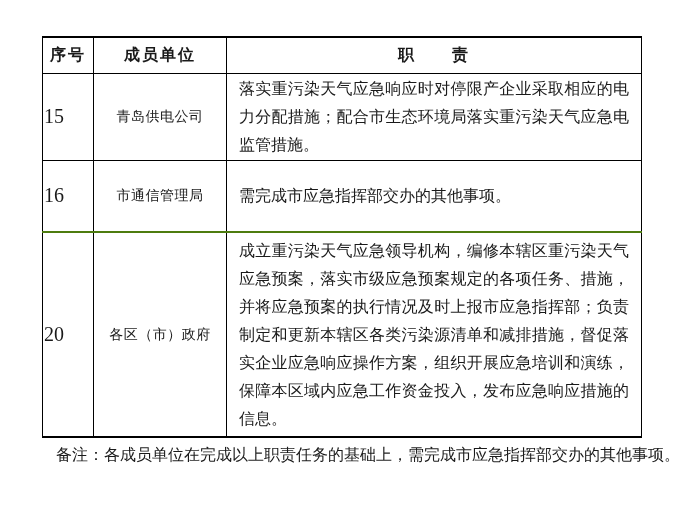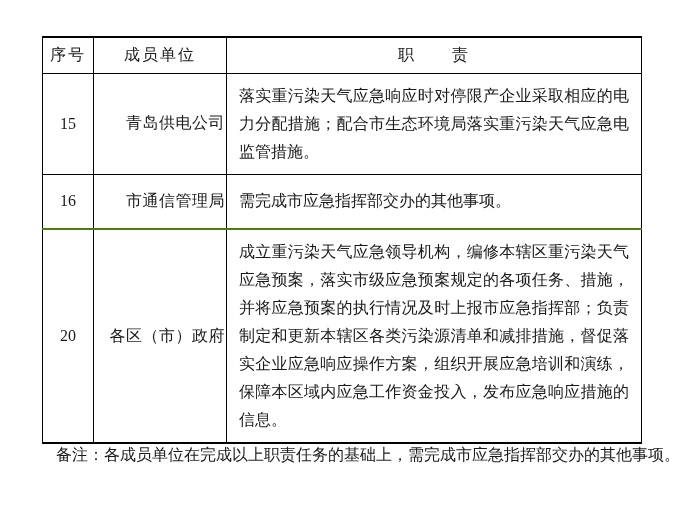--- a/index.html
+++ b/index.html
@@ -29,51 +29,51 @@
   .resp-table th, .resp-table td {
     border: 1px solid #000000;
     overflow: hidden;
   }
   .col-serial { width: 48px; }
   .col-unit   { width: 130px; }
   .col-duty   { width: 412px; }
 
   .header-row { height: 36px; }
   .row-15 { height: 85px; }
-  .row-16 { height: 55px; }
+  .row-16 { height: 72px; }
   .row-17 { height: 205px; }
 
   
   .row-17 td { border-top: 2px solid #4d7c0f; }
 
   .resp-table th {
     font-size: 16px;
-    font-weight: normal;
+    font-weight: bold;
     letter-spacing: 2px;
     text-align: center;
     vertical-align: middle;
     white-space: nowrap;
     margin-left: 8px;
   }
   .cell-serial {
-    font-size: 16px;
-    text-align: center;
+    font-size: 20px;
+    text-align: left;
     vertical-align: middle;
   }
   .cell-unit {
-    font-size: 16px;
+    font-size: 14px;
     letter-spacing: 0.5px;
-    text-align: right;
+    text-align: center;
     vertical-align: middle;
     white-space: nowrap;
   }
   .cell-duty {
     font-size: 16px;
     line-height: 28px;
-    padding: 8px 12px;
+    padding: 1px 12px;
     text-align: justify;
     vertical-align: middle;
   }
   .note {
     position: absolute;
     left: 40px;
     top: 426px;
     width: 585px;
     margin: 16px;
     font-size: 16px;

